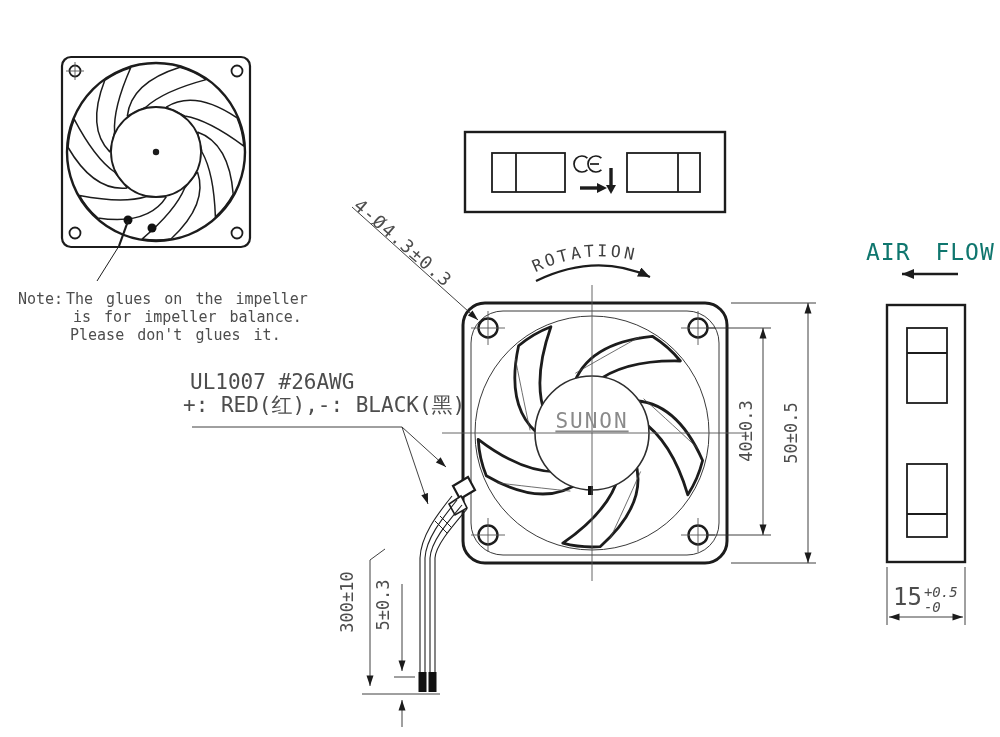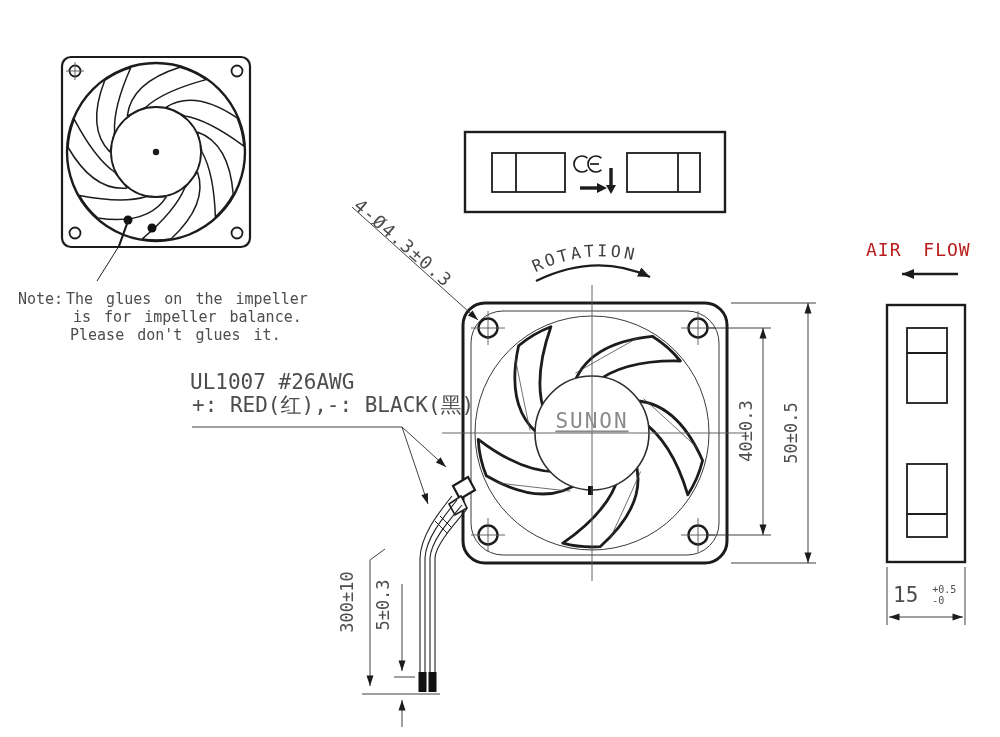--- a/index.html
+++ b/index.html
@@ -5,24 +5,24 @@
   html,body{margin:0;padding:0;background:#fff;}
   #canvas{position:relative;width:1000px;height:737px;background:#ffffff;overflow:hidden;
           font-family:"DejaVu Sans Mono","Liberation Mono",monospace;}
   #line-art{position:absolute;left:0;top:0;}
   .lbl{position:absolute;color:#4d4d4d;white-space:nowrap;line-height:1.1;}
   .note{font-size:15px;word-spacing:4px;text-align:right;}
   .spec{font-size:21px;}
   .dim{font-size:17px;transform:translate(-50%,-50%) rotate(-90deg);}
   .diag{font-size:18px;letter-spacing:1.5px;transform:translate(-50%,-50%) rotate(41deg);}
   .brand{font-size:21px;letter-spacing:2px;color:#8a8a8a;transform:translate(-50%,-50%);text-decoration:underline;}
-  .airflow{font-size:18px;letter-spacing:1px;word-spacing:10px;color:#b91c1c;}
+  .airflow{font-size:23px;letter-spacing:1px;word-spacing:10px;color:#0f766e;}
   .depth{display:flex;align-items:flex-start;color:#4d4d4d;}
-  .depth .big{font-size:21px;line-height:1;}
-  .tolstack{display:inline-flex;flex-direction:column;font-size:10px;line-height:1.05;margin-left:14px;}
+  .depth .big{font-size:24px;line-height:1;}
+  .tolstack{display:inline-flex;flex-direction:column;font-size:14px;line-height:1.05;margin-left:2px;font-style:italic;}
 </style>
 </head>
 <body>
 
 <div id="canvas">
 
 <svg id="line-art" width="1000" height="737" viewBox="0 0 1000 737">
   <defs>
     <marker id="ah" markerUnits="userSpaceOnUse" markerWidth="12" markerHeight="8" refX="11" refY="4" orient="auto-start-reverse">
       <path d="M0.5,0.5 L11,4 L0.5,7.5 z" fill="#1c1c1c"></path>
@@ -179,21 +179,21 @@
     <line x1="889" y1="617" x2="963" y2="617" marker-start="url(#ah)" marker-end="url(#ah)"></line>
   </g>
 </svg>
 
 <div class="lbl note" style="left:18px;top:291px">Note:</div>
 <div class="lbl note" style="left:66px;top:291px">The glues on the impeller</div>
 <div class="lbl note" style="left:73px;top:309px">is for impeller balance.</div>
 <div class="lbl note" style="left:70px;top:327px">Please don't glues it.</div>
 
 <div class="lbl spec" style="left:190px;top:371px">UL1007 #26AWG</div>
-<div class="lbl spec" style="left:192px;top:394px">+: RED(红),-: BLACK(黑)</div>
+<div class="lbl spec" style="left:183px;top:394px">+: RED(红),-: BLACK(黑)</div>
 
 <div class="lbl diag" style="left:403px;top:243px">4-Ø4.3±0.3</div>
 
 <div class="lbl brand" style="left:592px;top:422px">SUNON</div>
 
 <div class="lbl dim" style="left:746px;top:431px">40±0.3</div>
 <div class="lbl dim" style="left:791px;top:433px">50±0.5</div>
 <div class="lbl dim" style="left:347px;top:602px">300±10</div>
 <div class="lbl dim" style="left:383px;top:605px">5±0.3</div>
 

